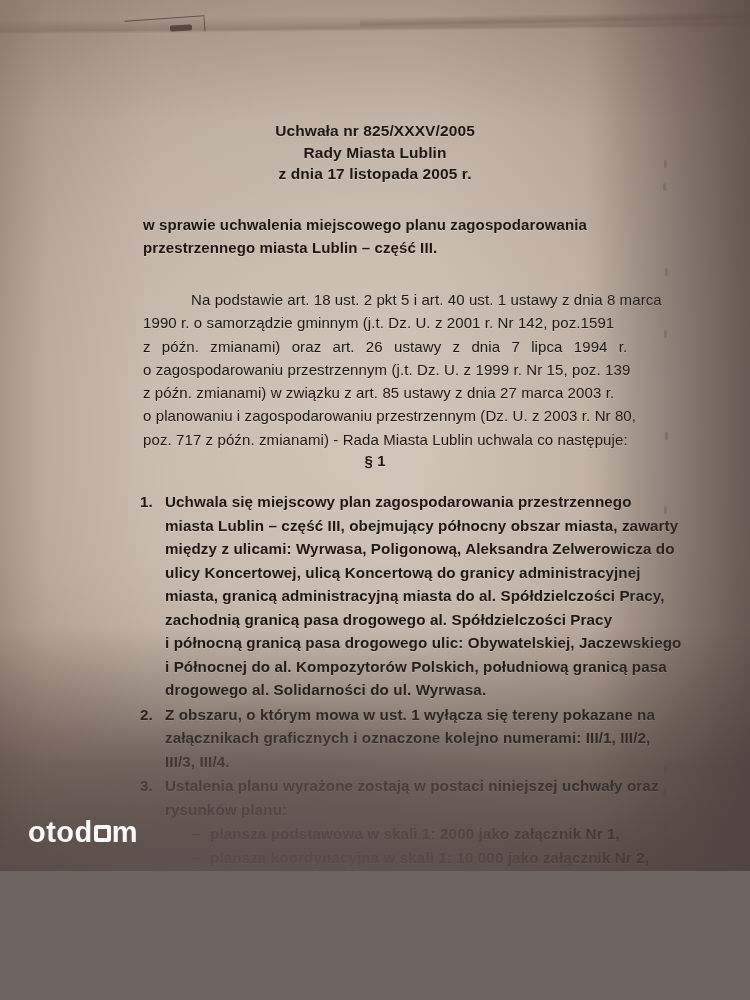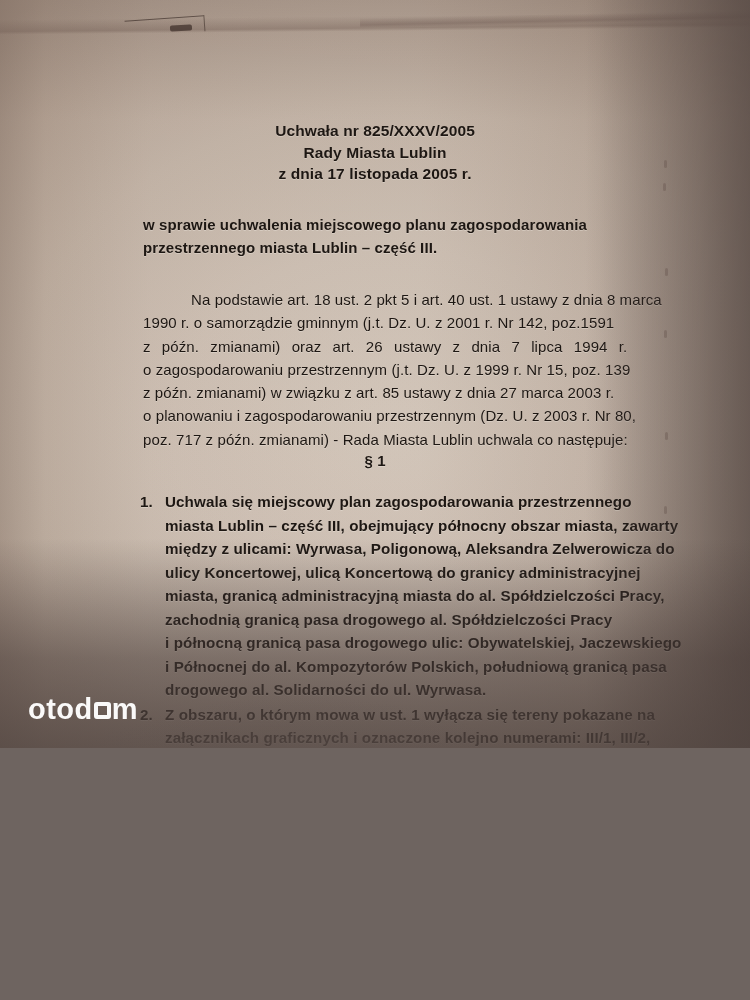--- a/index.html
+++ b/index.html
@@ -7,21 +7,21 @@
   html, body {
     width:750px; height:1000px;
     overflow:hidden;
     background:#6e6460;
     font-family:"Liberation Sans", sans-serif;
   }
 
   
   #photo {
     position:relative;
-    width:750px; height:748px;
+    width:750px; height:871px;
     overflow:hidden;
     background:#8b5cf6;
   }
 
   
   .desk-shadow {
     position:absolute; inset:0;
     background:
       radial-gradient(ellipse 460px 300px at 300px 930px, rgba(96,84,80,.90) 0%, rgba(96,84,80,.55) 45%, rgba(96,84,80,0) 78%),
       linear-gradient(to bottom, rgba(60,50,48,0) 72%, rgba(70,58,55,.55) 88%, rgba(78,66,62,.80) 100%),

